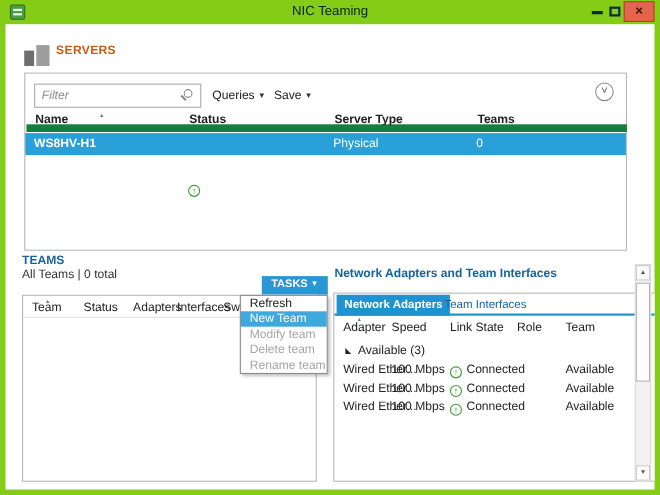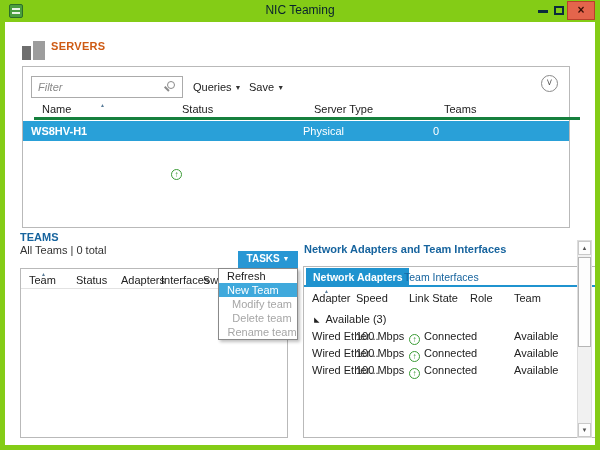--- a/index.html
+++ b/index.html
@@ -30,41 +30,41 @@
 
   .filter-input { position:absolute; left:8px; top:9px; width:152px; height:22px; border:1px solid #ababab; padding:0 20px 0 6px; font-family:"Liberation Sans", sans-serif; font-size:11px; font-style:italic; color:#555; }
   .filter-input::placeholder { font-style:italic; color:#8a8a8a; }
   .search-icon { position:absolute; left:144px; top:14px; width:8px; height:8px; border:1.5px solid #8a8a8a; border-radius:50%; }
   .search-icon::after { content:""; position:absolute; left:-4px; top:6px; width:6px; height:1.5px; background:#8a8a8a; transform:rotate(45deg); }
   .dropdown-label { position:absolute; top:14px; color:#1b1b1b; }
   .dd-queries { left:170px; } .dd-save { left:226px; }
   .caret { font-size:7px; color:#333; vertical-align:1px; }
   .collapse-circle { position:absolute; left:518px; top:8px; width:17px; height:17px; border:1px solid #8a8a8a; border-radius:50%; text-align:center; line-height:14px; font-size:10px; color:#555; }
 
-  .srv-header { position:absolute; left:11px; top:33px; width:100%; height:20px; border-bottom:3px solid #15803d; }
+  .srv-header { position:absolute; left:1px; top:33px; width:100%; height:20px; border-bottom:7px solid #15803d;font-weight:bold; }
   .col { position:absolute; top:3px; white-space:nowrap; }
   .sort-asc { position:absolute; font-size:5px; color:#5a7d9a; }
   .srv-row { position:absolute; left:0; top:54px; width:100%; height:20px; background:#29a0d8; color:#fff; font-weight:bold; }
   .srv-row .col { top:4px; font-weight:normal; color:#fff; }
   .srv-row .col.name { font-weight:bold; }
 
   .status-circle { display:inline-block; width:11px; height:11px; border:1px solid #3a9b35; border-radius:50%; background:#fff; color:#3a9b35; font-size:8px; line-height:10px; text-align:center; vertical-align:-2px; margin-right:4px; font-weight:bold; }
 
   
   .teams-heading { position:absolute; left:15px; top:209px; font-weight:bold; color:#17649e; }
   .teams-subtitle { position:absolute; left:15px; top:222px; color:#333; }
   .tasks-button { position:absolute; left:233px; top:229px; width:60px; height:17px; background:#2897d4; color:#fff; text-align:center; line-height:16px; font-weight:bold; font-size:10px; }
   .teams-panel { left:15px; top:246px; width:268px; height:170px; }
   .teams-header { position:absolute; left:0; top:2px; width:100%; height:18px; border-bottom:1px solid #e2e2e2; }
 
   
   .tasks-menu { position:absolute; left:213px; top:246px; width:80px; background:#fff; border:1px solid #8a8a8a; box-shadow:2px 2px 3px rgba(0,0,0,0.25); z-index:5; }
   .menu-item { height:14px; line-height:14px; padding-left:8px; color:#1b1b1b; }
   .menu-item.selected { background:#3fa9dc; color:#fff; }
-  .menu-item.disabled { color:#a6a6a6;text-align:center; }
+  .menu-item.disabled { color:#a6a6a6; }
 
   
   .adapters-heading { position:absolute; left:299px; top:221px; font-weight:bold; color:#17649e; }
   .adapters-panel { left:298px; top:244px; width:308px; height:172px; }
   .tabbar { position:absolute; left:0; top:0; width:100%; height:20px; border-bottom:2px solid #1f93cf; }
   .tab-active { position:absolute; left:2px; top:1px; height:19px; padding:0 7px; background:#1f93cf; color:#fff; font-weight:bold; line-height:18px; font-size:10.5px; }
   .tab-inactive { position:absolute; left:100px; top:4px; color:#17649e; font-size:10.5px; }
   .adp-header { position:absolute; left:0; top:22px; width:100%; height:18px; }
   .group-row { position:absolute; left:10px; top:46px; }
   .group-tri { display:inline-block; transform:scaleX(-1); font-size:7px; color:#222; margin-right:6px; vertical-align:1px; }

